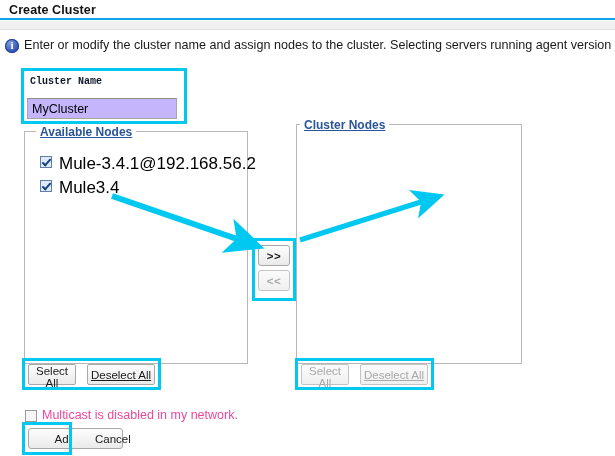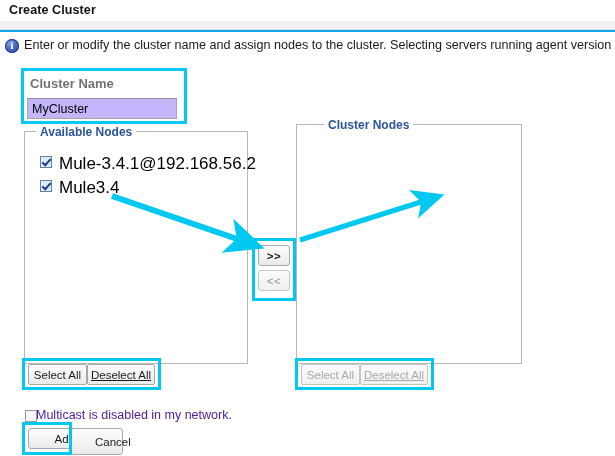--- a/index.html
+++ b/index.html
@@ -16,23 +16,23 @@
     font-size: 12px;
     color: #000000;
     -webkit-font-smoothing: antialiased;
   }
 
   
   #dialog-header {
     position: absolute;
     left: 0; top: 0;
     width: 615px;
-    height: 32px;
-    background: #ffffff;
-    border-bottom: 6px solid #0ea5e9;
+    height: 20px;
+    background: #ffffff;
+    border-bottom: 2px solid #0ea5e9;
     box-sizing: border-box;
   }
   #dialog-title {
     position: absolute;
     left: 9px; top: 3px;
     font-size: 12.5px;
     font-weight: bold;
     color: #111111;
     letter-spacing: 0.1px;
   }
@@ -84,23 +84,24 @@
     position: absolute;
     border: 3px solid #00c8f0;
     box-sizing: border-box;
     pointer-events: none;
   }
 
   
   #cluster-name-label {
     position: absolute;
     left: 30px; top: 76px;
-    font-size: 13px;
-    font-weight: bold;
-    color: #737373;
+    font-size: 10px;
+    font-weight: bold;
+    color: #0f172a;
+    font-family: Liberation Mono, monospace;
   }
   #cluster-name-input {
     position: absolute;
     left: 27px; top: 98px;
     width: 150px; height: 21px;
     box-sizing: border-box;
     background: #c4b5fd;
     border: 1px solid #a6a6a6;
     border-top-color: #8f8f8f;
     padding: 2px 4px;
@@ -121,23 +122,24 @@
   #cluster-panel  { left: 296px; top: 124px; width: 226px; height: 240px; }
 
   .panel-legend {
     position: absolute;
     font-size: 12px;
     font-weight: bold;
     color: #2a5599;
     background: #ffffff;
     padding: 0 4px;
     white-space: nowrap;
+    text-decoration: underline;
   }
   #available-legend { left: 36px; top: 125px; }
-  #cluster-legend  { left: 324px; top: 118px; }
+  #cluster-legend  { left: 300px; top: 118px; }
 
   
   .node-row {
     position: absolute;
     left: 40px;
     height: 18px;
     white-space: nowrap;
   }
   #node-row-0 { top: 154px; }
   #node-row-1 { top: 178px; }
@@ -206,55 +208,55 @@
   
   .selgroup { position: absolute; height: 21px; }
   #left-selgroup  { left: 28px;  top: 364px; }
   #right-selgroup { left: 301px; top: 364px; }
 
   .selgroup .btn {
     position: absolute;
     top: 0; height: 21px;
     border-radius: 2px;
   }
-  .btn-select-all   { left: 0px;  width: 59px; }
+  .btn-select-all   { left: 0px;  width: 48px; }
   .btn-deselect-all { left: 59px; width: 68px; text-decoration: underline; }
 
   
   #multicast-row {
     position: absolute;
     left: 25px; top: 408px;
     height: 16px;
     white-space: nowrap;
   }
   #multicast-cbx {
     position: absolute;
     left: 0; top: 2px;
     width: 12px; height: 12px;
     box-sizing: border-box;
     background: #f7f7f7;
     border: 1px solid #9a9a9a;
   }
   #multicast-label {
     position: absolute;
-    left: 11px; top: 0px;
+    left: 17px; top: 0px;
     font-size: 12.5px;
-    color: #4c1d95;
+    color: #ec4899;
   }
 
   
   #btn-add {
     position: absolute;
     left: 28px; top: 428px;
     width: 48px; height: 21px; text-align: right;
   }
   #btn-cancel {
     position: absolute;
     left: 70px; top: 428px;
-    width: 53px; height: 27px; padding-left: 24px;
+    width: 53px; height: 21px; padding-left: 24px;
   }
 
   
   #hl-cluster-name { left: 21px;  top: 68px;  width: 166px; height: 56px; }
   #hl-transfer     { left: 252px; top: 238px; width: 44px;  height: 63px; }
   #hl-left-sel     { left: 22px;  top: 358px; width: 139px; height: 32px; }
   #hl-right-sel    { left: 295px; top: 358px; width: 139px; height: 32px; }
   #hl-add          { left: 22px;  top: 422px; width: 50px;  height: 33px; }
 
   

